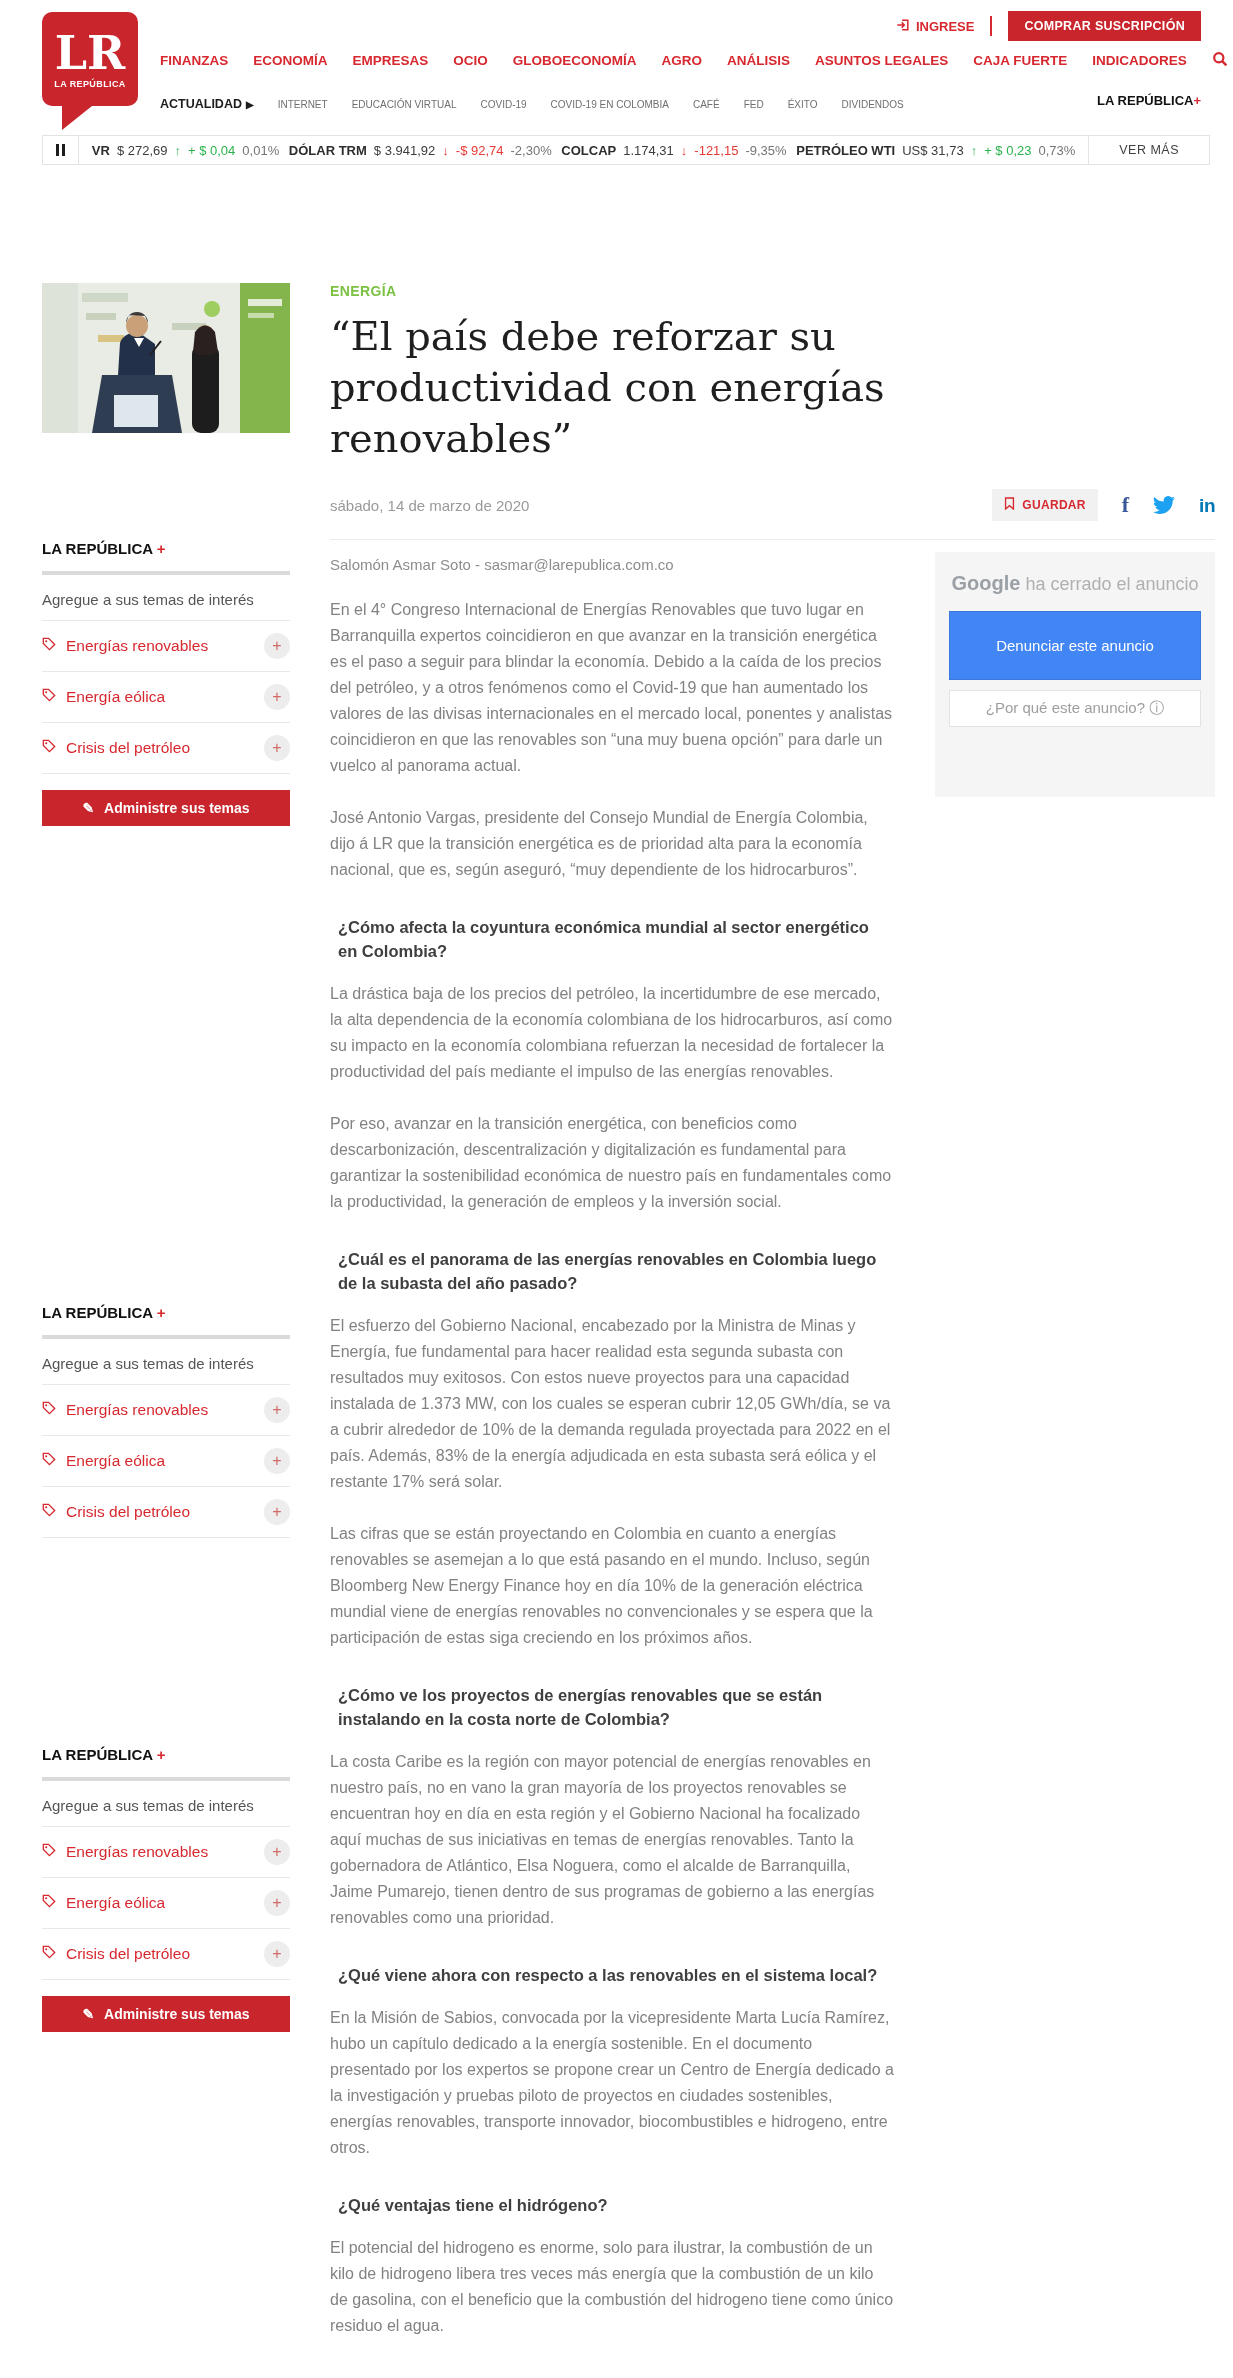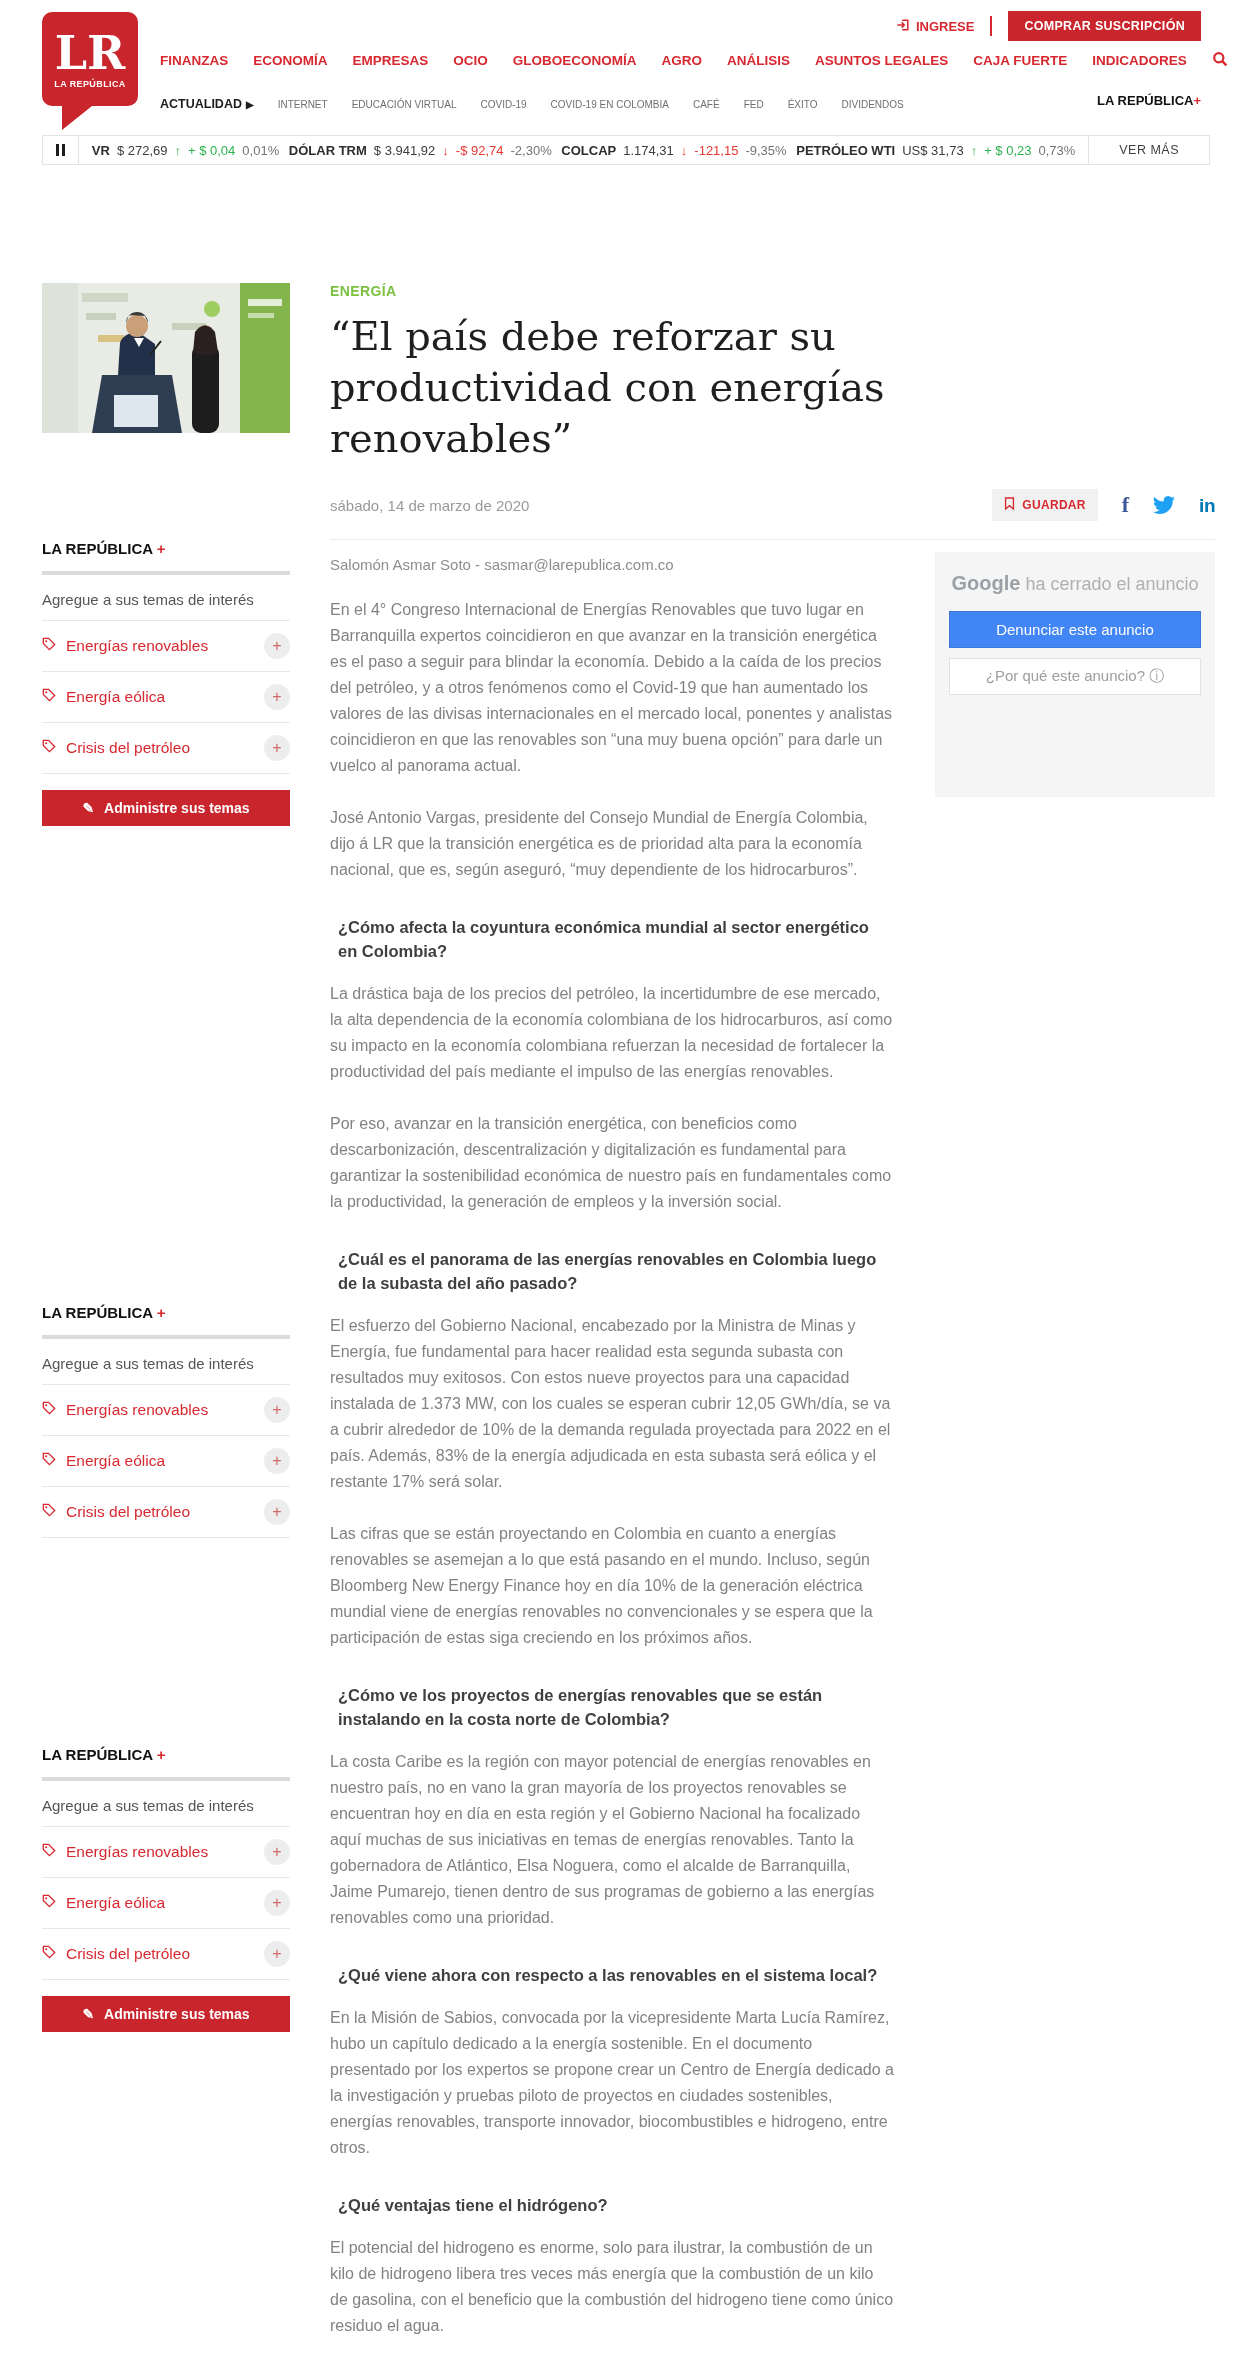--- a/index.html
+++ b/index.html
@@ -89,21 +89,21 @@
                 font-weight: bold; padding: 10px 0; display: flex; justify-content: center; align-items: center; gap: 10px;
                 cursor: pointer; font-family: inherit; }
   .w2 { margin-top: 478px; }
   .w3 { margin-top: 208px; }
 
   
   .ad-panel { background: #f5f5f5; width: 280px; height: 245px; padding: 20px 14px; margin-top: 12px; }
   .ad-head { text-align: center; font-size: 18px; color: #b0b0b0; white-space: nowrap; }
   .ad-google { color: #9aa0a6; font-size: 20px; font-weight: bold; margin-right: 5px; }
   .ad-report { display: block; width: 100%; background: #4285f4; border: 1px solid #3c78dc; color: #fff;
-               font-size: 15px; padding: 9px 0; margin-top: 16px; cursor: pointer; font-family: inherit; }
+               font-size: 15px; padding: 25px 0; margin-top: 16px; cursor: pointer; font-family: inherit; }
   .ad-why { display: block; width: 100%; background: #fff; border: 1px solid #e2e2e2; color: #9e9e9e;
             font-size: 15px; padding: 8px 0; margin-top: 10px; cursor: pointer; font-family: Liberation Sans, sans-serif; }
 </style>
 </head>
 <body>
 
 <div class="page">
 
   <div class="header">
     <div class="logo">

